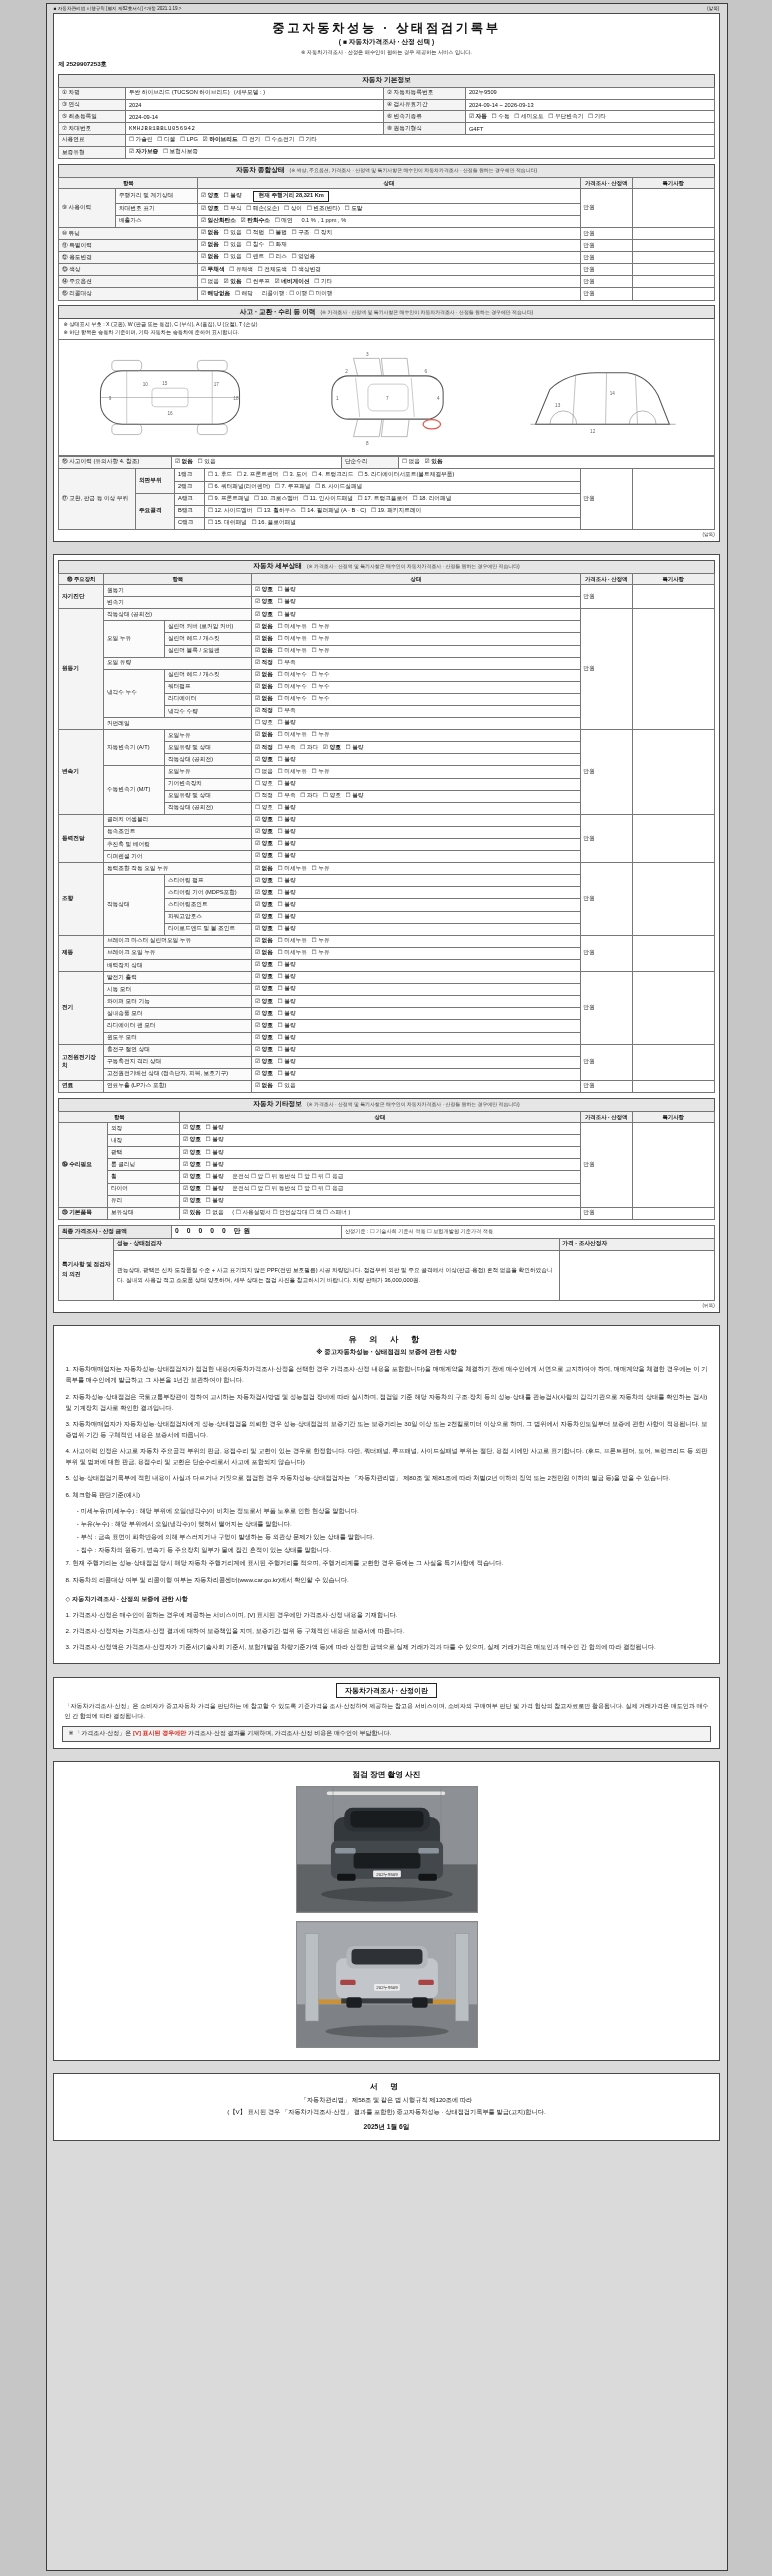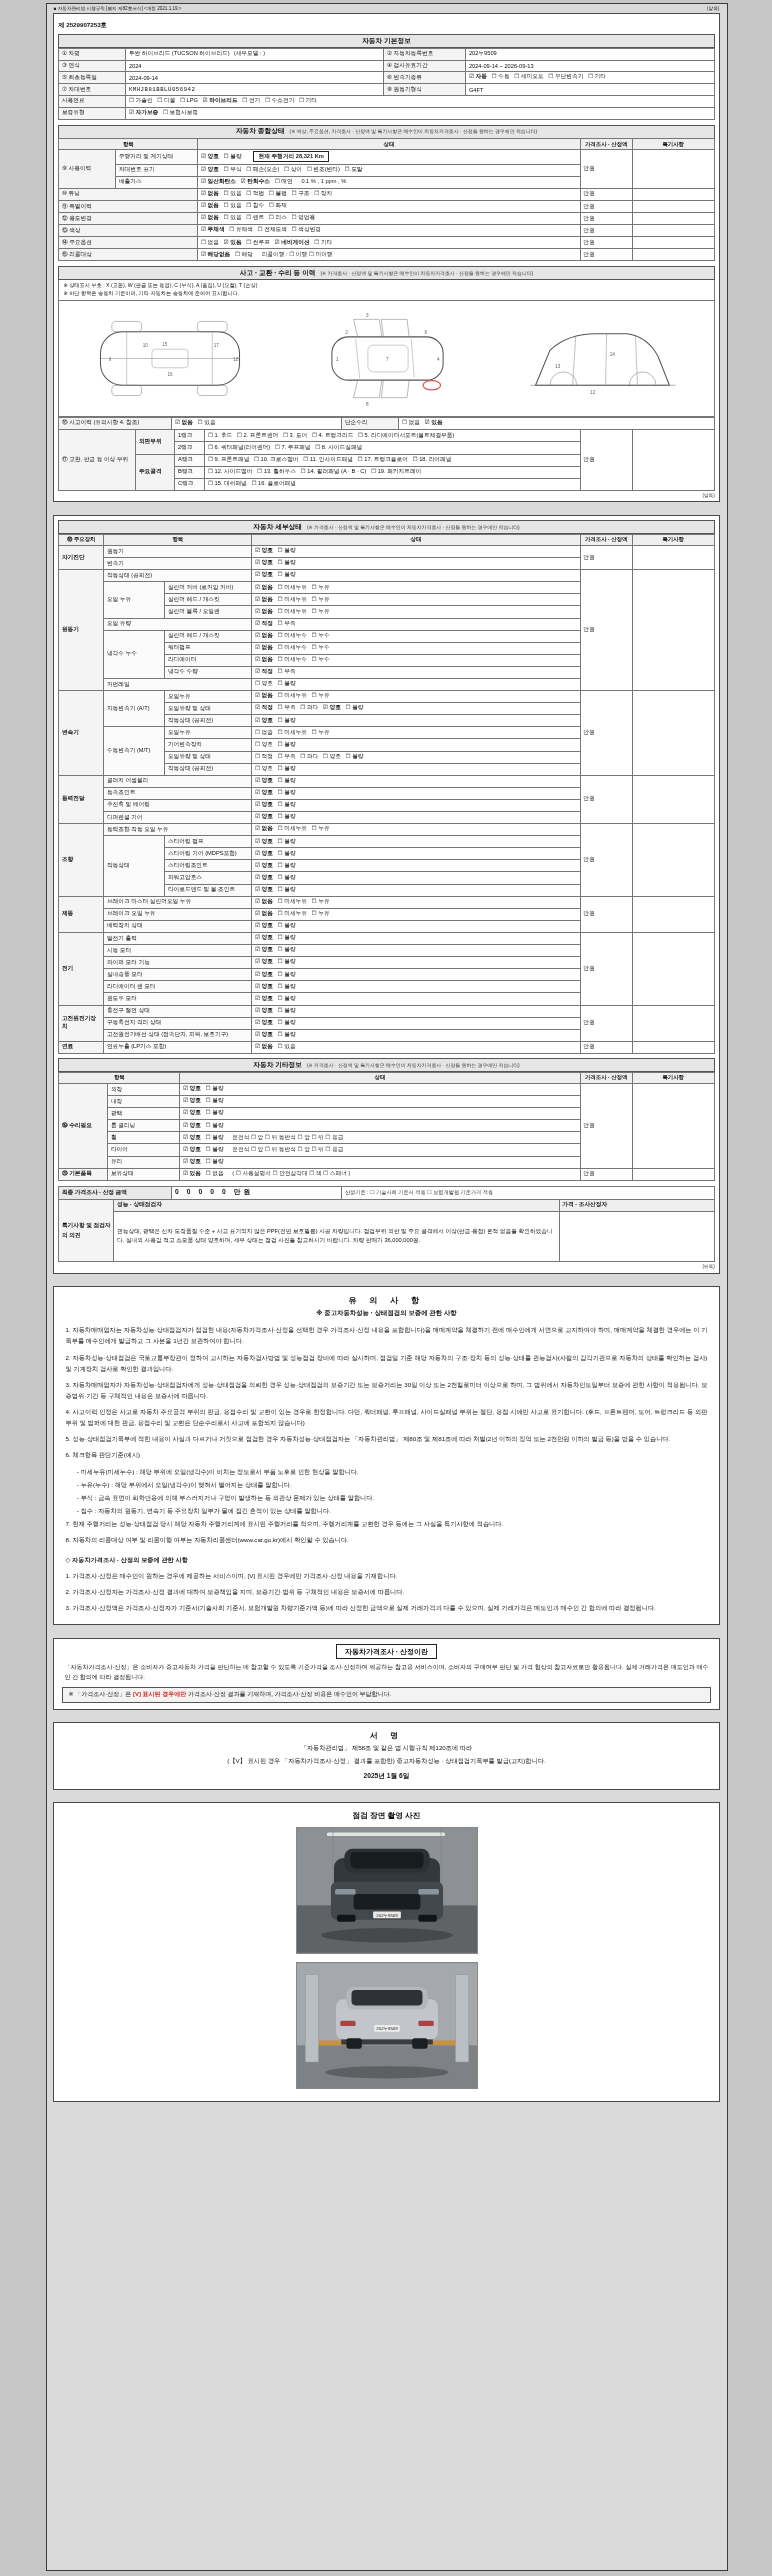--- a/index.html
+++ b/index.html
@@ -63,20 +63,25 @@
 <body>
 
 <div class="frame">
 
   <div class="topline">
     <span>■ 자동차관리법 시행규칙 [별지 제82호서식] &lt;개정 2021.1.19.&gt;</span>
     <span>(앞쪽)</span>
   </div>
 
   <div class="card">
+    <div class="title-wrap">
+      <div class="doc-title">중고자동차성능 · 상태점검기록부</div>
+      <div class="doc-sub">( ■ 자동차가격조사 · 산정 선택 )</div>
+      <div class="doc-note">※ 자동차가격조사 · 산정은 매수인이 원하는 경우 제공하는 서비스 입니다.</div>
+    </div>
     <div class="doc-no">제 2529907253호</div>
 
     <div class="bar">
       <span>자동차 기본정보</span>
     </div>
     <table class="tbl">
       <colgroup>
           <col style="width:67px">
           <col style="width:258px">
           <col style="width:82px">
@@ -663,27 +668,20 @@
     <div class="pn-center">
       <span class="pn-title">자동차가격조사 · 산정이란</span>
     </div>
     <div class="pn-body">「자동차가격조사·산정」은 소비자가 중고자동차 가격을 판단하는 데 참고할 수 있도록 기준가격을 조사·산정하여 제공하는 참고용 서비스이며, 소비자의 구매여부 판단 및 가격 협상의 참고자료로만 활용됩니다. 실제 거래가격은 매도인과 매수인 간 합의에 따라 결정됩니다.</div>
     <div class="pn-strip">
       <span>※ 「가격조사·산정」은 </span><span class="red">[V] 표시된 경우에만</span><span> 가격조사·산정 결과를 기재하며, 가격조사·산정 비용은 매수인이 부담합니다.</span>
     </div>
   </div>
 
   <div class="card">
-    <div class="sg-title">서 명</div>
-    <div class="sg-line">「자동차관리법」 제58조 및 같은 법 시행규칙 제120조에 따라</div>
-    <div class="sg-line">(【V】 표시된 경우 「자동차가격조사·산정」 결과를 포함한) 중고자동차성능 · 상태점검기록부를 발급(고지)합니다.</div>
-    <div class="sg-date">2025년 1월 6일</div>
-  </div>
-
-  <div class="card">
     <div class="ph-title">점검 장면 촬영 사진</div>
 
     <svg class="ph" width="180" height="125" viewBox="0 0 350 242">
       <rect x="0" y="0" width="350" height="150" fill="#8d9195"></rect>
       <rect x="0" y="150" width="350" height="92" fill="#5f6366"></rect>
       <rect x="58" y="8" width="230" height="7" rx="3" fill="#f2f2f0" opacity="0.85"></rect>
       <line x1="70" y1="0" x2="70" y2="150" stroke="#7c8084"></line>
       <line x1="280" y1="0" x2="280" y2="150" stroke="#7c8084"></line>
       <ellipse cx="175" cy="208" rx="128" ry="14" fill="#46494c"></ellipse>
       <g>
@@ -717,14 +715,21 @@
         <rect x="236" y="112" width="30" height="10" rx="3" fill="#a84444"></rect>
         <rect x="150" y="120" width="50" height="13" rx="2" fill="#ececec"></rect>
         <text x="175" y="130" font-size="8.5" fill="#222" text-anchor="middle">202누9509</text>
         <rect x="86" y="148" width="178" height="10" fill="#3a3e41"></rect>
         <rect x="96" y="146" width="30" height="20" rx="5" fill="#1c1f22"></rect>
         <rect x="224" y="146" width="30" height="20" rx="5" fill="#1c1f22"></rect>
       </g>
     </svg>
   </div>
 
+  <div class="card">
+    <div class="sg-title">서 명</div>
+    <div class="sg-line">「자동차관리법」 제58조 및 같은 법 시행규칙 제120조에 따라</div>
+    <div class="sg-line">(【V】 표시된 경우 「자동차가격조사·산정」 결과를 포함한) 중고자동차성능 · 상태점검기록부를 발급(고지)합니다.</div>
+    <div class="sg-date">2025년 1월 6일</div>
+  </div>
+
 </div>
 
 
 </body></html>

